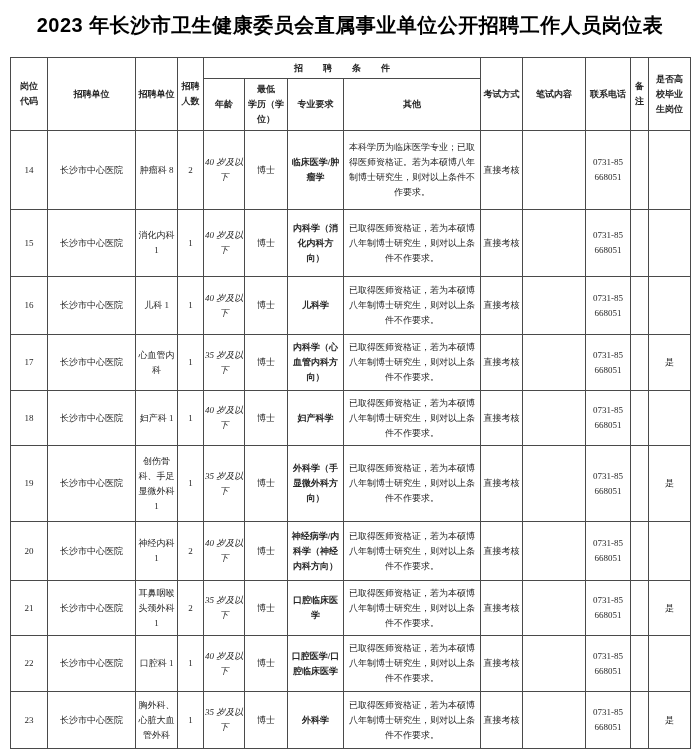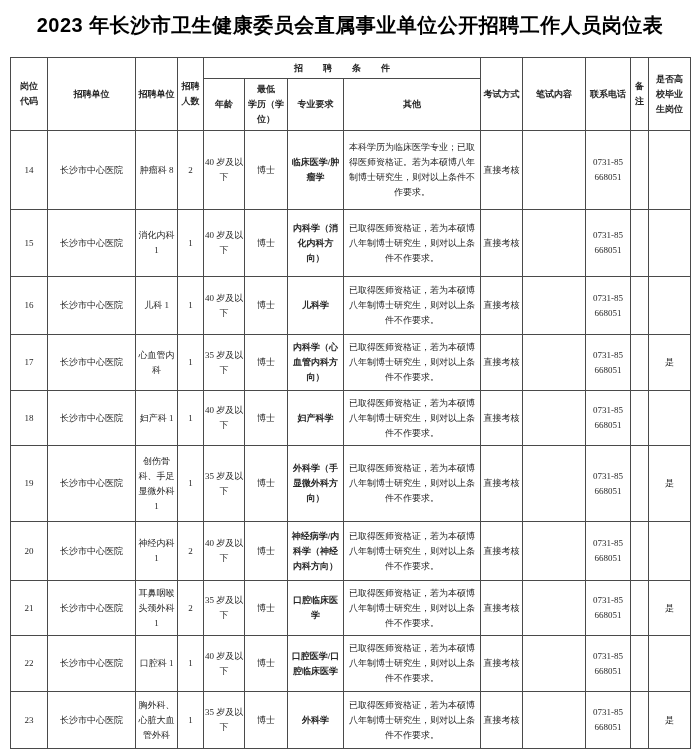--- a/index.html
+++ b/index.html
@@ -50,20 +50,21 @@
   }
   td.col-other {
     text-align: center;
   }
   td.col-major {
     padding: 1px 1px;
     font-weight: bold;
   }
   td.col-age {
     padding: 1px 0;
+    font-style: italic;
   }
   td.col-phone {
     padding: 6px 5px;
     word-break: break-all;
   }
 </style>
 </head>
 <body>
 
 <h1 class="doc-title">2023 年长沙市卫生健康委员会直属事业单位公开招聘工作人员岗位表</h1>

